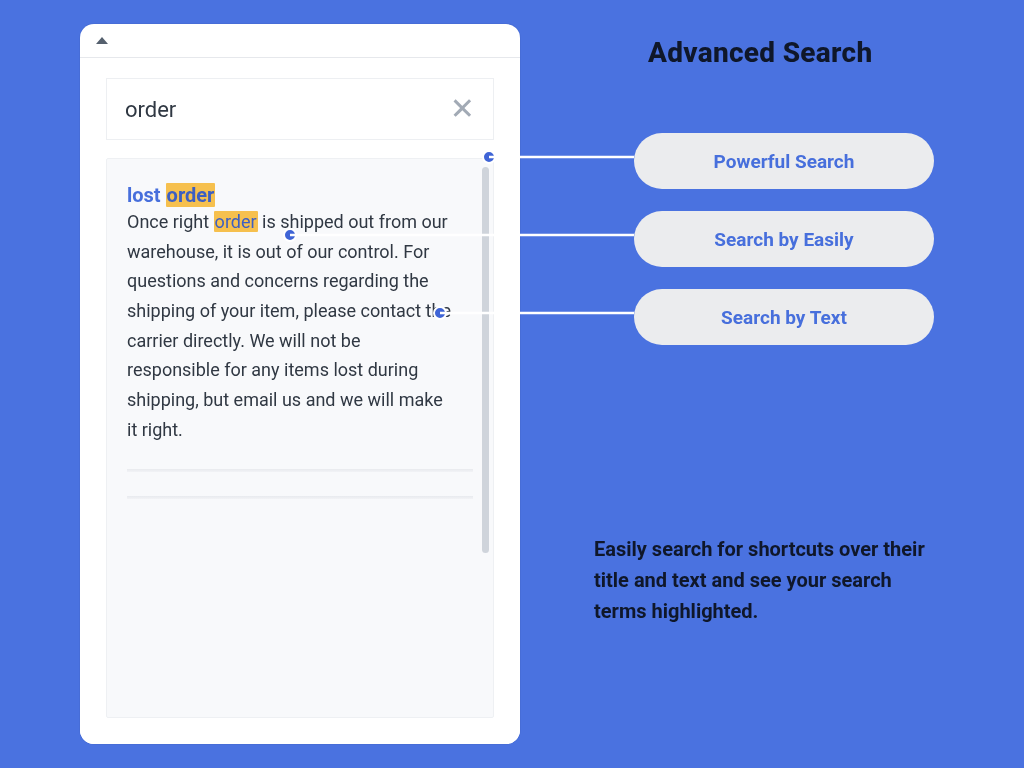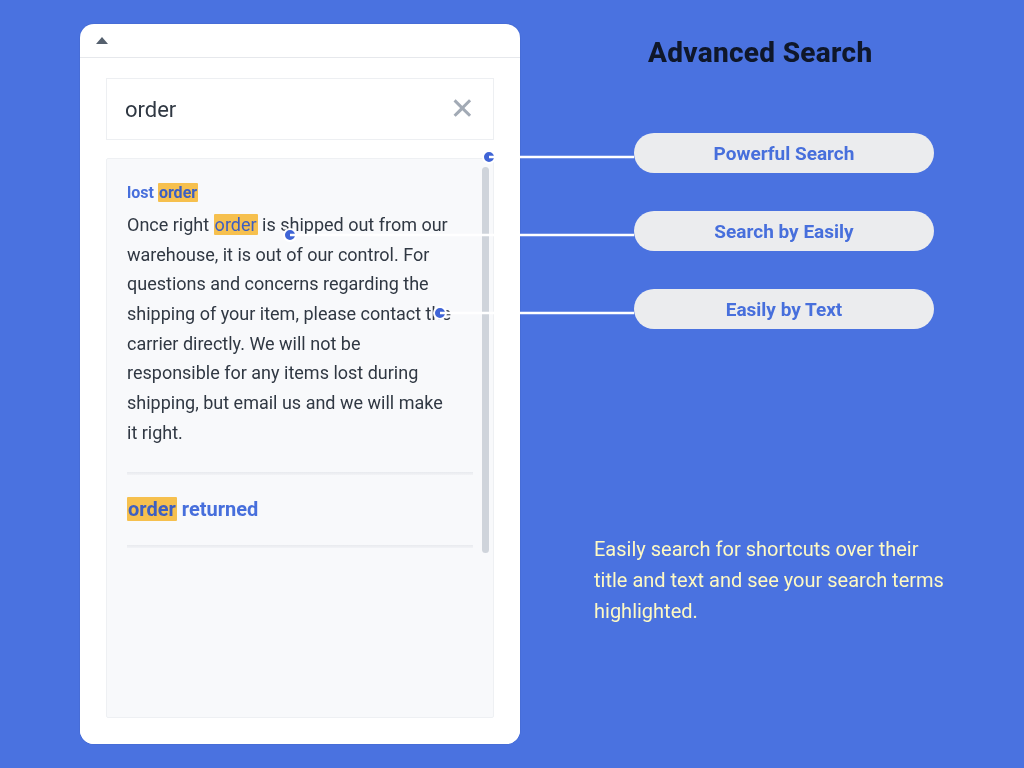--- a/index.html
+++ b/index.html
@@ -85,24 +85,24 @@
     position: absolute;
     right: 4px;
     top: 8px;
     width: 7px;
     height: 386px;
     background: #cfd4db;
     border-radius: 4px;
   }
 
   .hit-title {
-    font-size: 16px;
+    font-size: 20px;
     font-weight: 700;
     color: #476fdc;
-    margin-bottom: 8px;
+    margin-bottom: 0;
   }
   .hit-title .pre, .hit-title .post { color: #476fdc; }
   .hit-body {
     font-size: 18px;
     line-height: 1.65;
     color: #303843;
     padding-right: 18px;
   }
 
   .hl {
@@ -132,43 +132,43 @@
     font-size: 28px;
     font-weight: 800;
     letter-spacing: 0.3px;
     margin-left: 32px;
   }
 
   .pill {
     position: absolute;
     left: 634px;
     width: 300px;
-    height: 40px;
+    height: 56px;
     background: #ebecee;
     border-radius: 28px;
     display: flex;
     align-items: center;
     justify-content: center;
     color: #476fdc;
     font-weight: 700;
     font-size: 19px;
   }
   .pill-1 { top: 133px; }
   .pill-2 { top: 211px; }
   .pill-3 { top: 289px; }
 
   .desc {
     position: absolute;
     left: 594px;
     top: 534px;
     width: 350px;
-    color: #fef9c3;
+    color: #0f172a;
     font-size: 20px;
     line-height: 1.55;
-    font-weight: 400;
+    font-weight: 700;
   }
 
   
   .connectors {
     position: absolute;
     left: 0; top: 0;
     width: 1024px; height: 768px;
     pointer-events: none;
   }
 </style>
@@ -194,38 +194,35 @@
           <div class="hit-title">
             <span class="pre">lost </span><span class="hl">order</span><span class="post"></span>
           </div>
           <div class="hit-body">
             <span>Once right </span><span class="hl">order</span><span> is shipped out from our warehouse, it is out of our control. For questions and concerns regarding the shipping of your item, please contact the carrier directly. We will not be responsible for any items lost during shipping, but email us and we will make it right.</span>
           </div>
         </div>
 
         <div class="divider"></div>
 
-        <div class="secondary-hit">
-          <span class="hl">order</span><span> returned</span>
-        </div>
 
         <div class="divider"></div>
 
 
       </div>
     </div>
 
   </div>
 </div>
 
 <div class="headline">Advanced Search</div>
 
 <div class="pill pill-1">Powerful Search</div>
 <div class="pill pill-2">Search by Easily</div>
-<div class="pill pill-3">Easily by Text</div>
+<div class="pill pill-3">Search by Text</div>
 
 <div class="desc">Easily search for shortcuts over their title and text and see your search terms highlighted.</div>
 
 <svg class="connectors" viewBox="0 0 1024 768">
 
   <circle cx="489" cy="157" r="6" fill="#3f64d6" stroke="#fff" stroke-width="2"></circle>
   <line x1="489" y1="157" x2="634" y2="157" stroke="#fff" stroke-width="2.5"></line>
 
   <circle cx="290" cy="235" r="6" fill="#3f64d6" stroke="#fff" stroke-width="2"></circle>
   <line x1="290" y1="235" x2="634" y2="235" stroke="#fff" stroke-width="2.5"></line>

